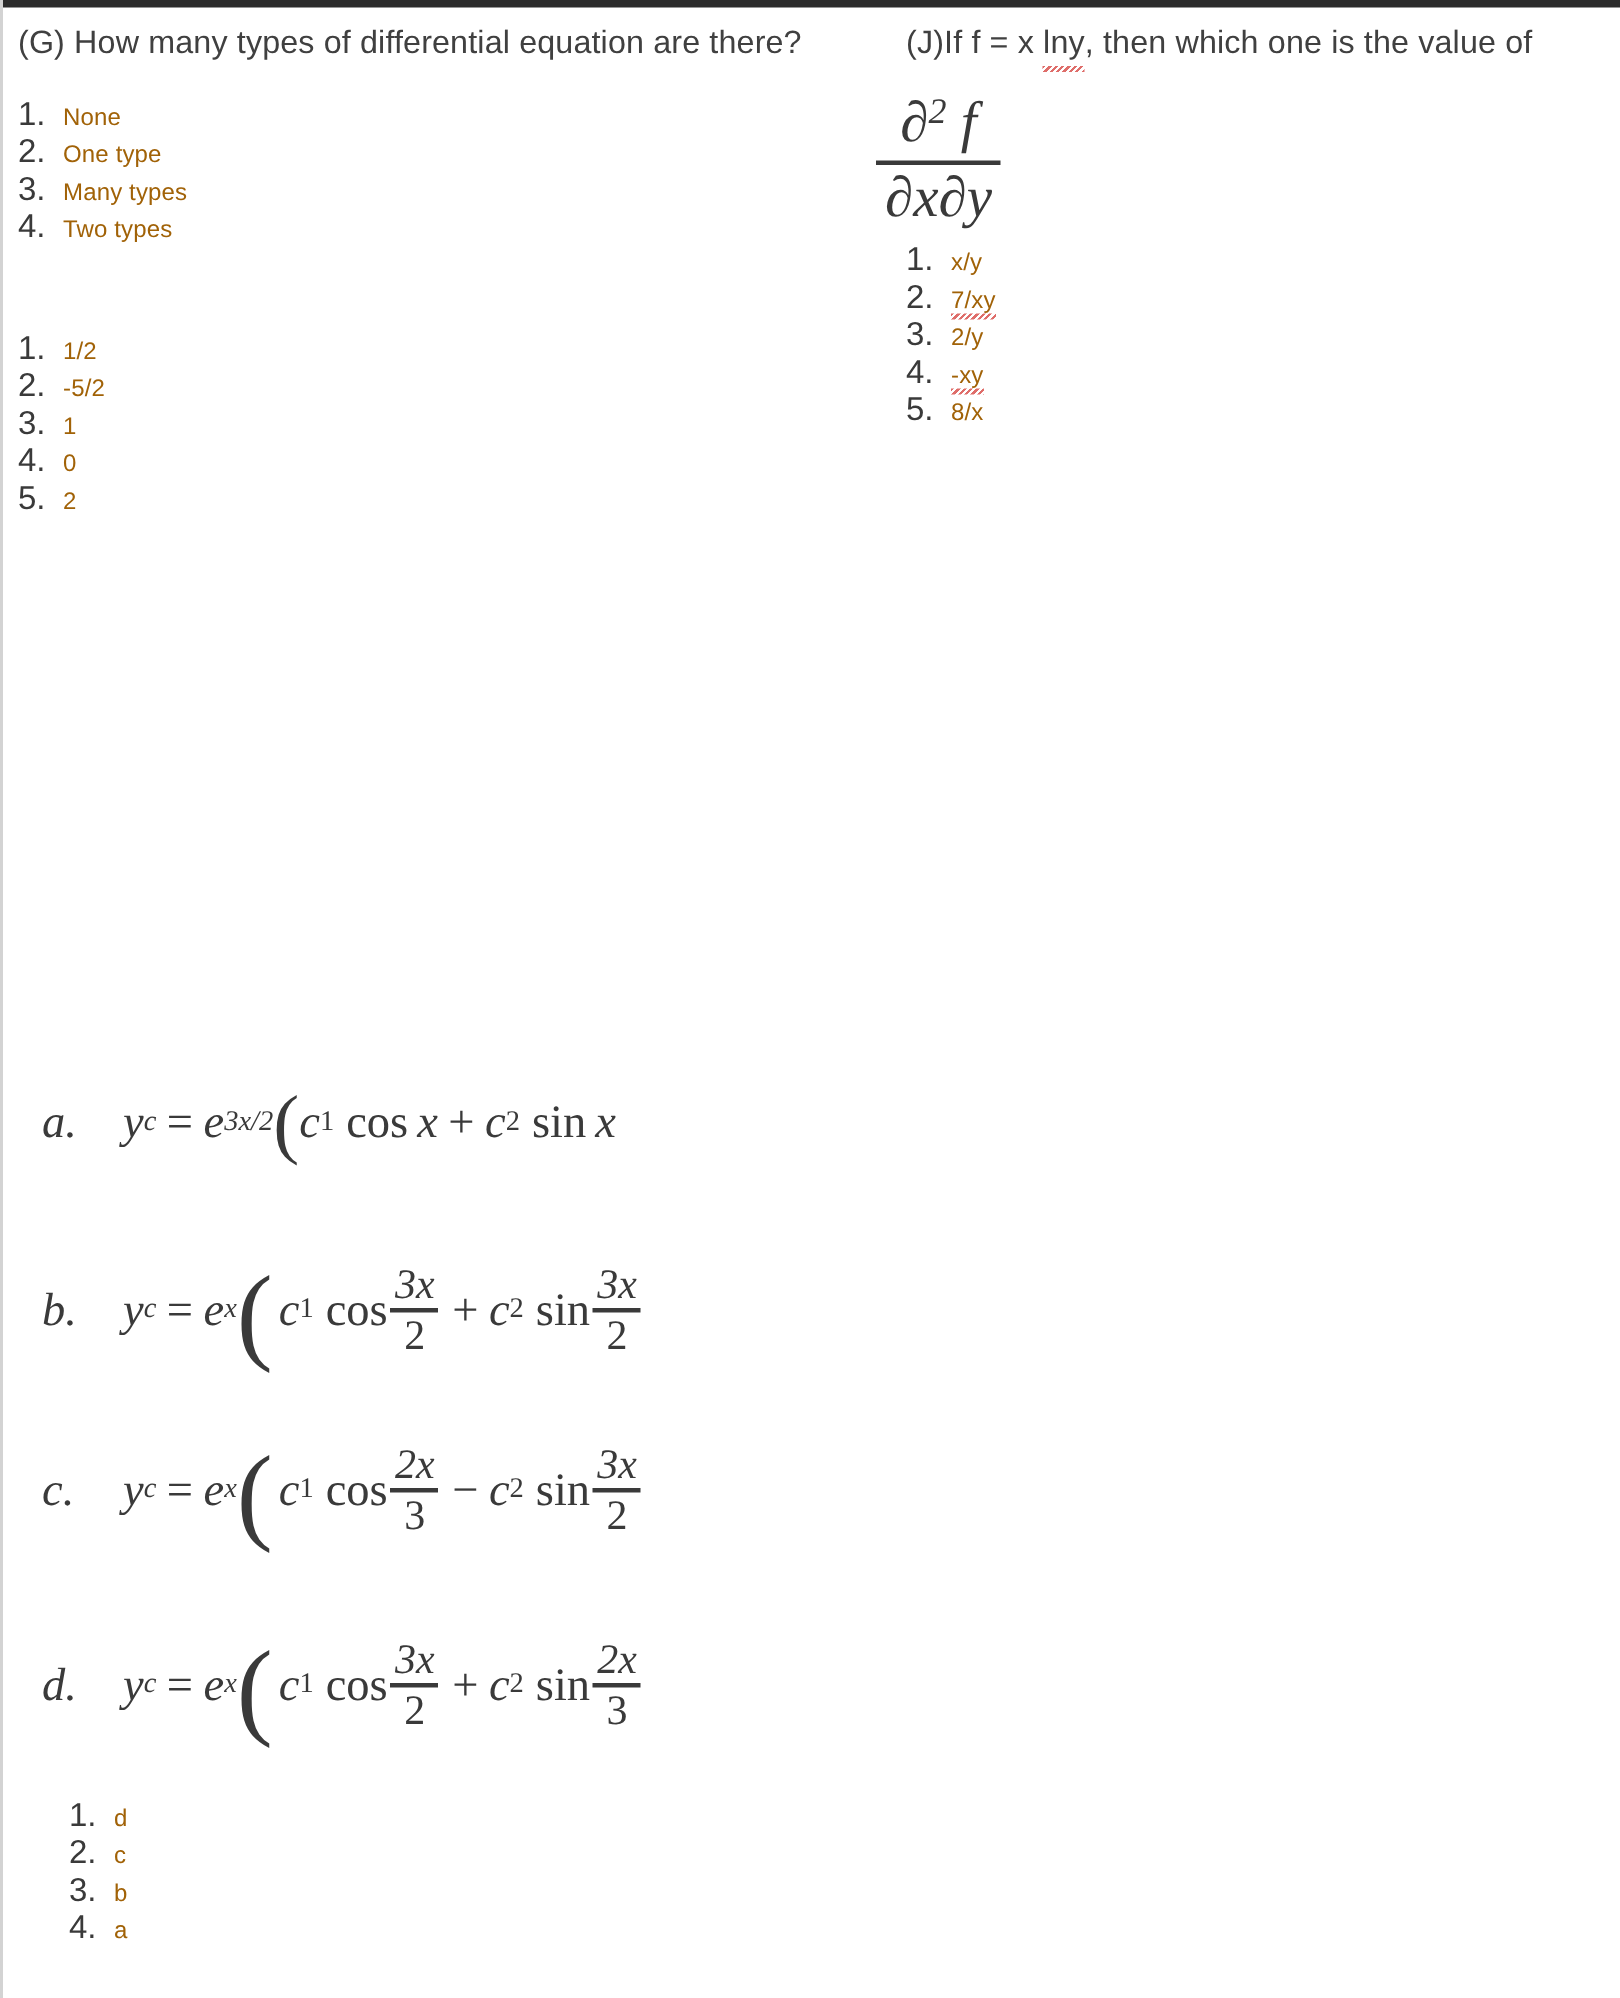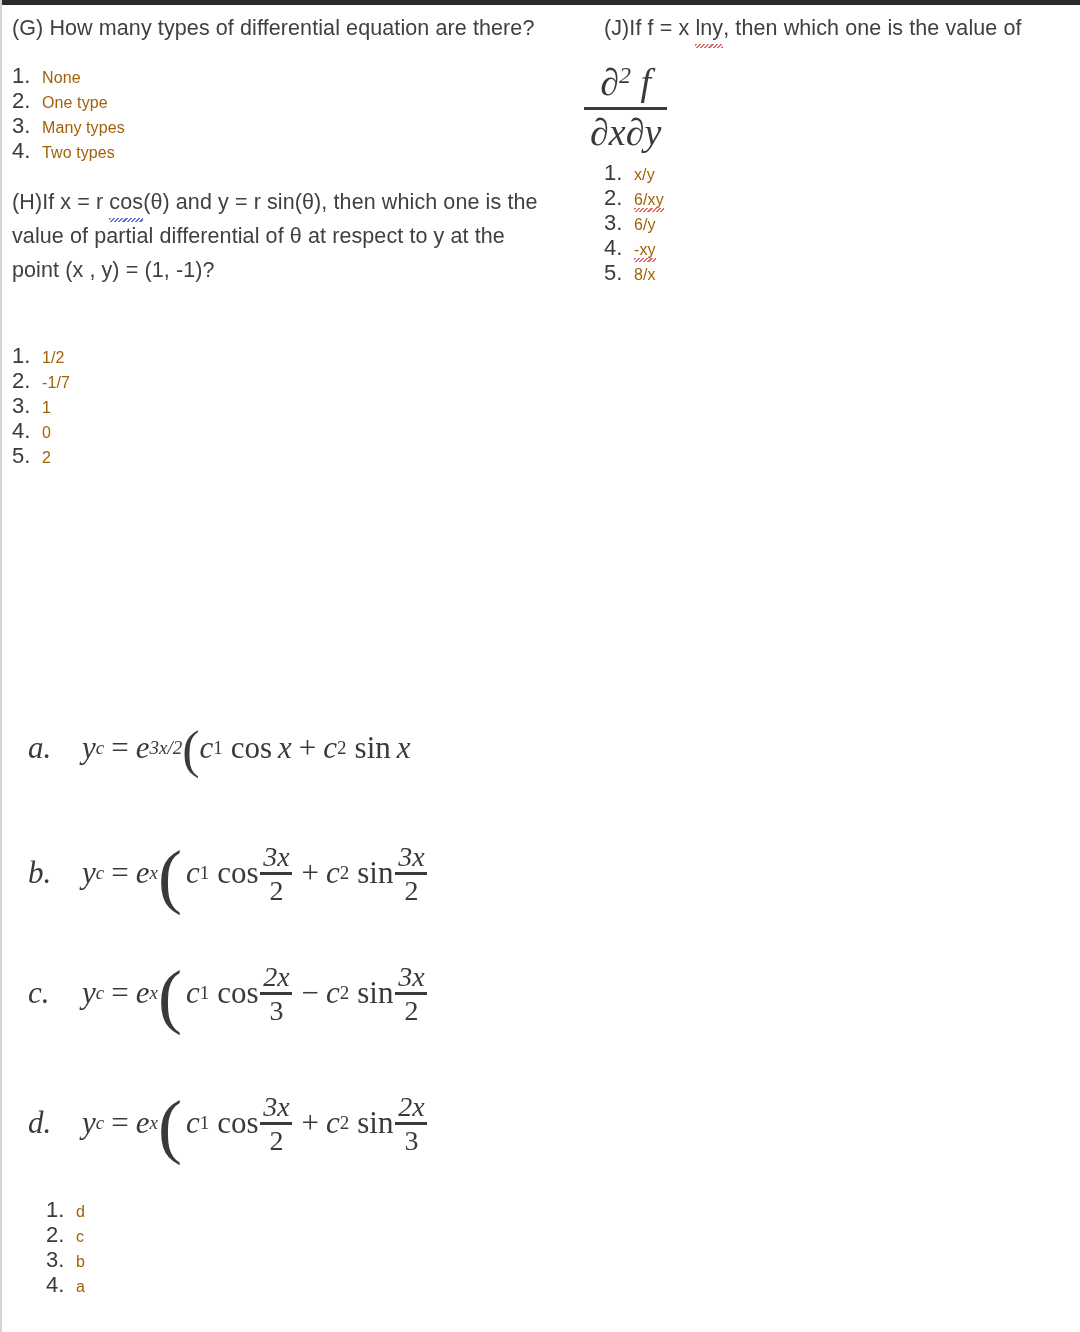--- a/index.html
+++ b/index.html
@@ -260,30 +260,29 @@
           <span class="txt">Many types</span>
         </li>
         <li class="opt">
           <span class="num">4.</span>
           <span class="txt">Two types</span>
         </li>
       </ul>
     </div>
 
     <div style="margin-top:22px;">
-      <p class="stem"><span>(H)If x = r </span><span class="sq-blue">cos</span><span>(θ) and y = r sin(θ), then which one is the value of partial differential of θ at respect to y at the point (x , y) = (1, -1)?</span></p>
 
       <ul class="opts" style="margin-top:56px;">
         <li class="opt">
           <span class="num">1.</span>
           <span class="txt">1/2</span>
         </li>
         <li class="opt">
           <span class="num">2.</span>
-          <span class="txt">-1/7</span>
+          <span class="txt">-5/2</span>
         </li>
         <li class="opt">
           <span class="num">3.</span>
           <span class="txt">1</span>
         </li>
         <li class="opt">
           <span class="num">4.</span>
           <span class="txt">0</span>
         </li>
         <li class="opt">
@@ -443,25 +442,25 @@
         </span>
       </div>
 
       <ul class="opts" style="margin-top:6px; margin-left:28px;">
         <li class="opt">
           <span class="num">1.</span>
           <span class="txt">x/y</span>
         </li>
         <li class="opt">
           <span class="num">2.</span>
-          <span class="txt sq-red">6/xy</span>
+          <span class="txt sq-red">7/xy</span>
         </li>
         <li class="opt">
           <span class="num">3.</span>
-          <span class="txt">6/y</span>
+          <span class="txt">2/y</span>
         </li>
         <li class="opt">
           <span class="num">4.</span>
           <span class="txt sq-red">-xy</span>
         </li>
         <li class="opt">
           <span class="num">5.</span>
           <span class="txt">8/x</span>
         </li>
       </ul>

